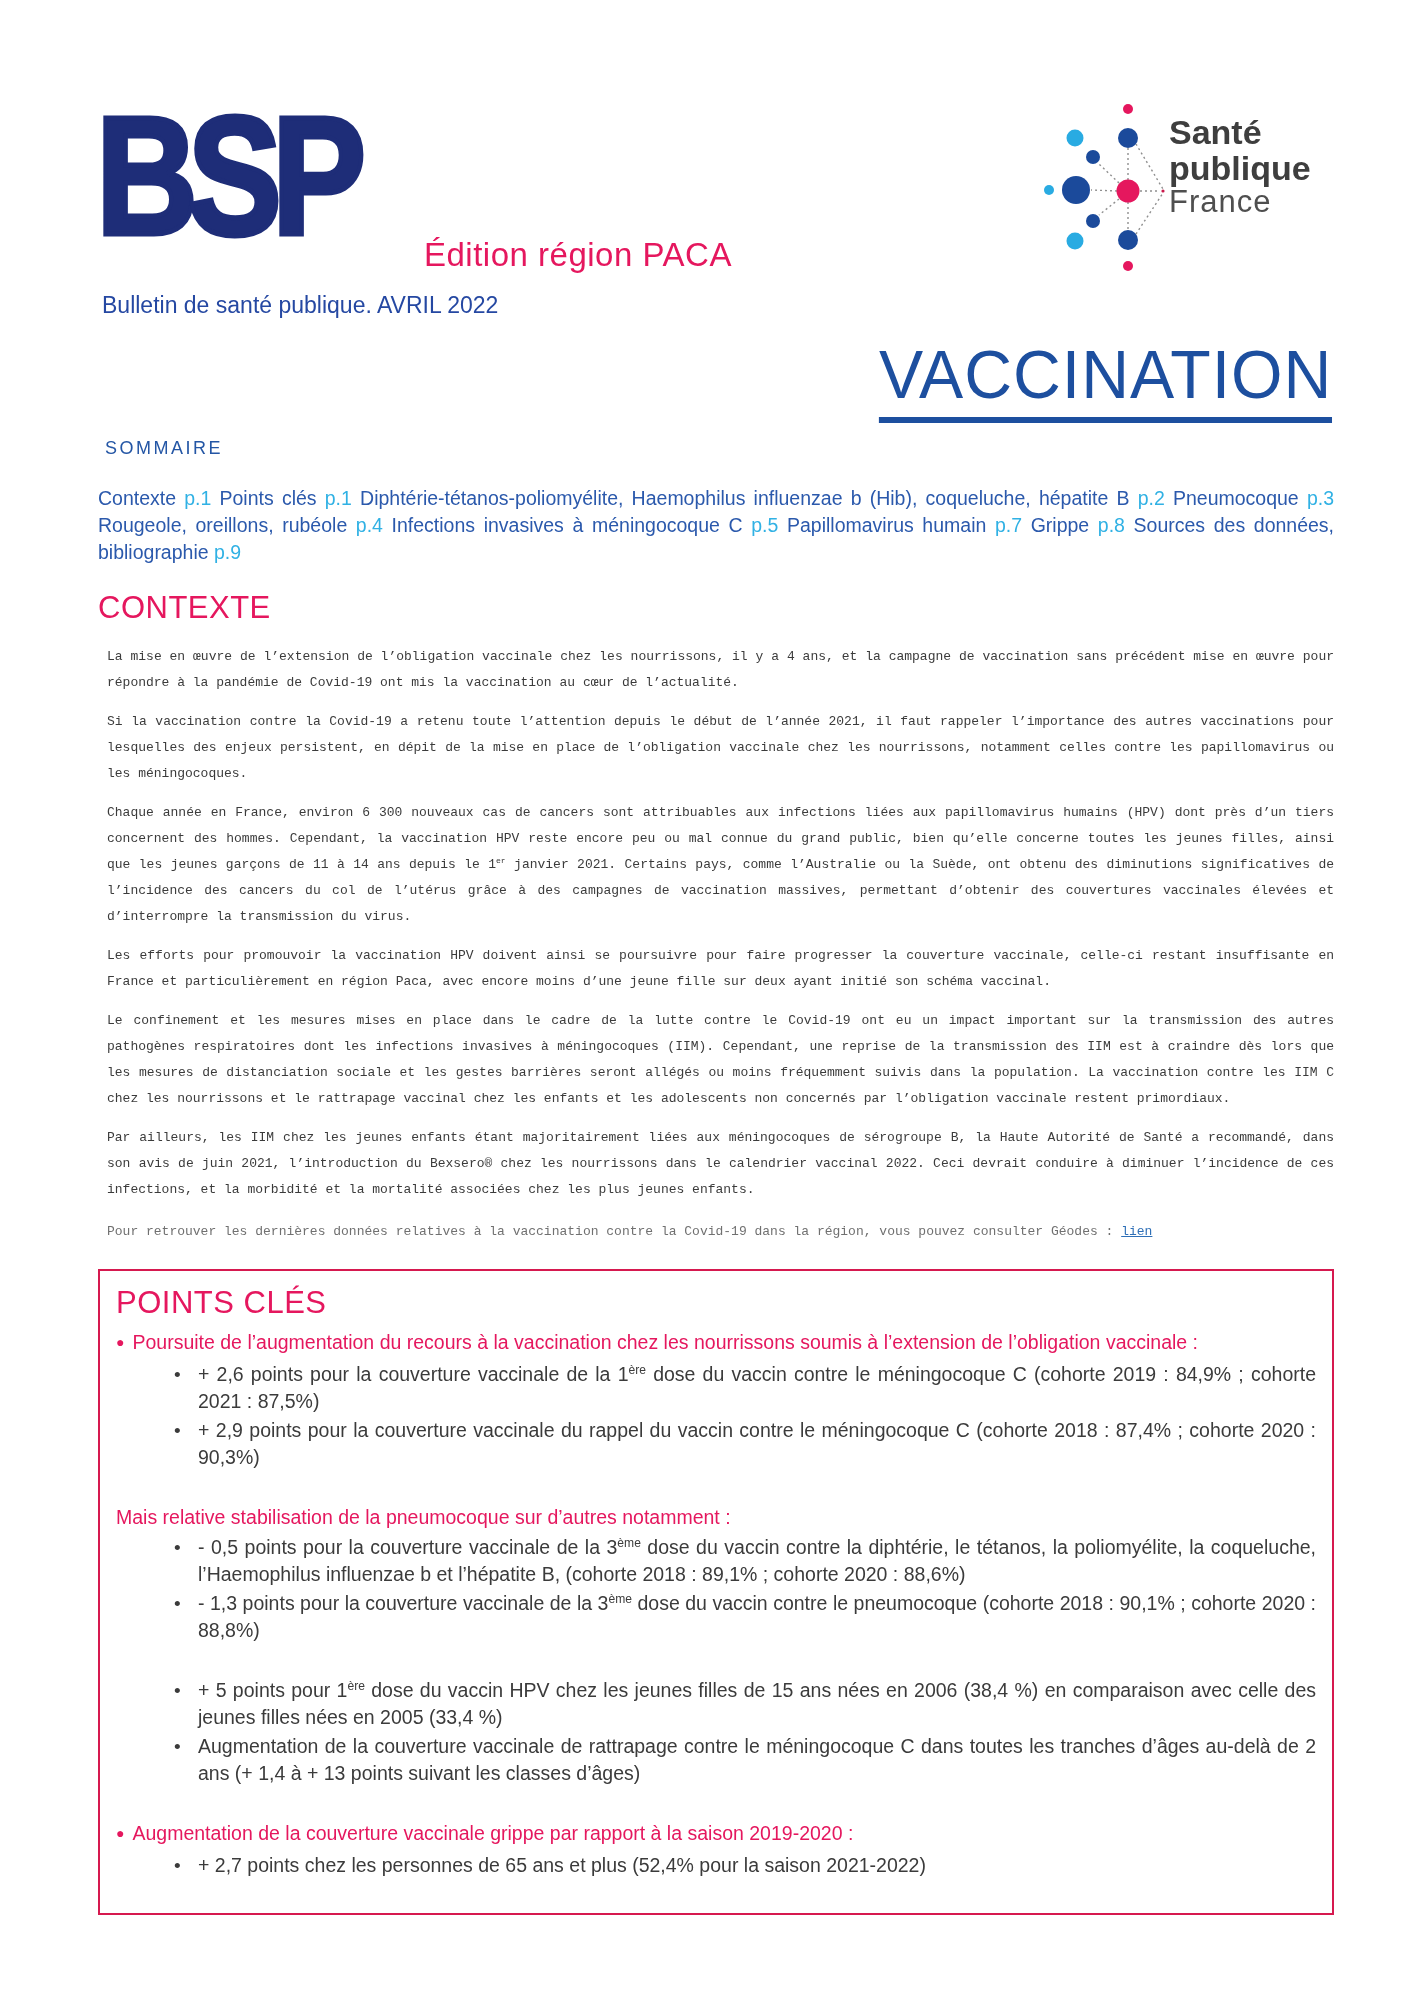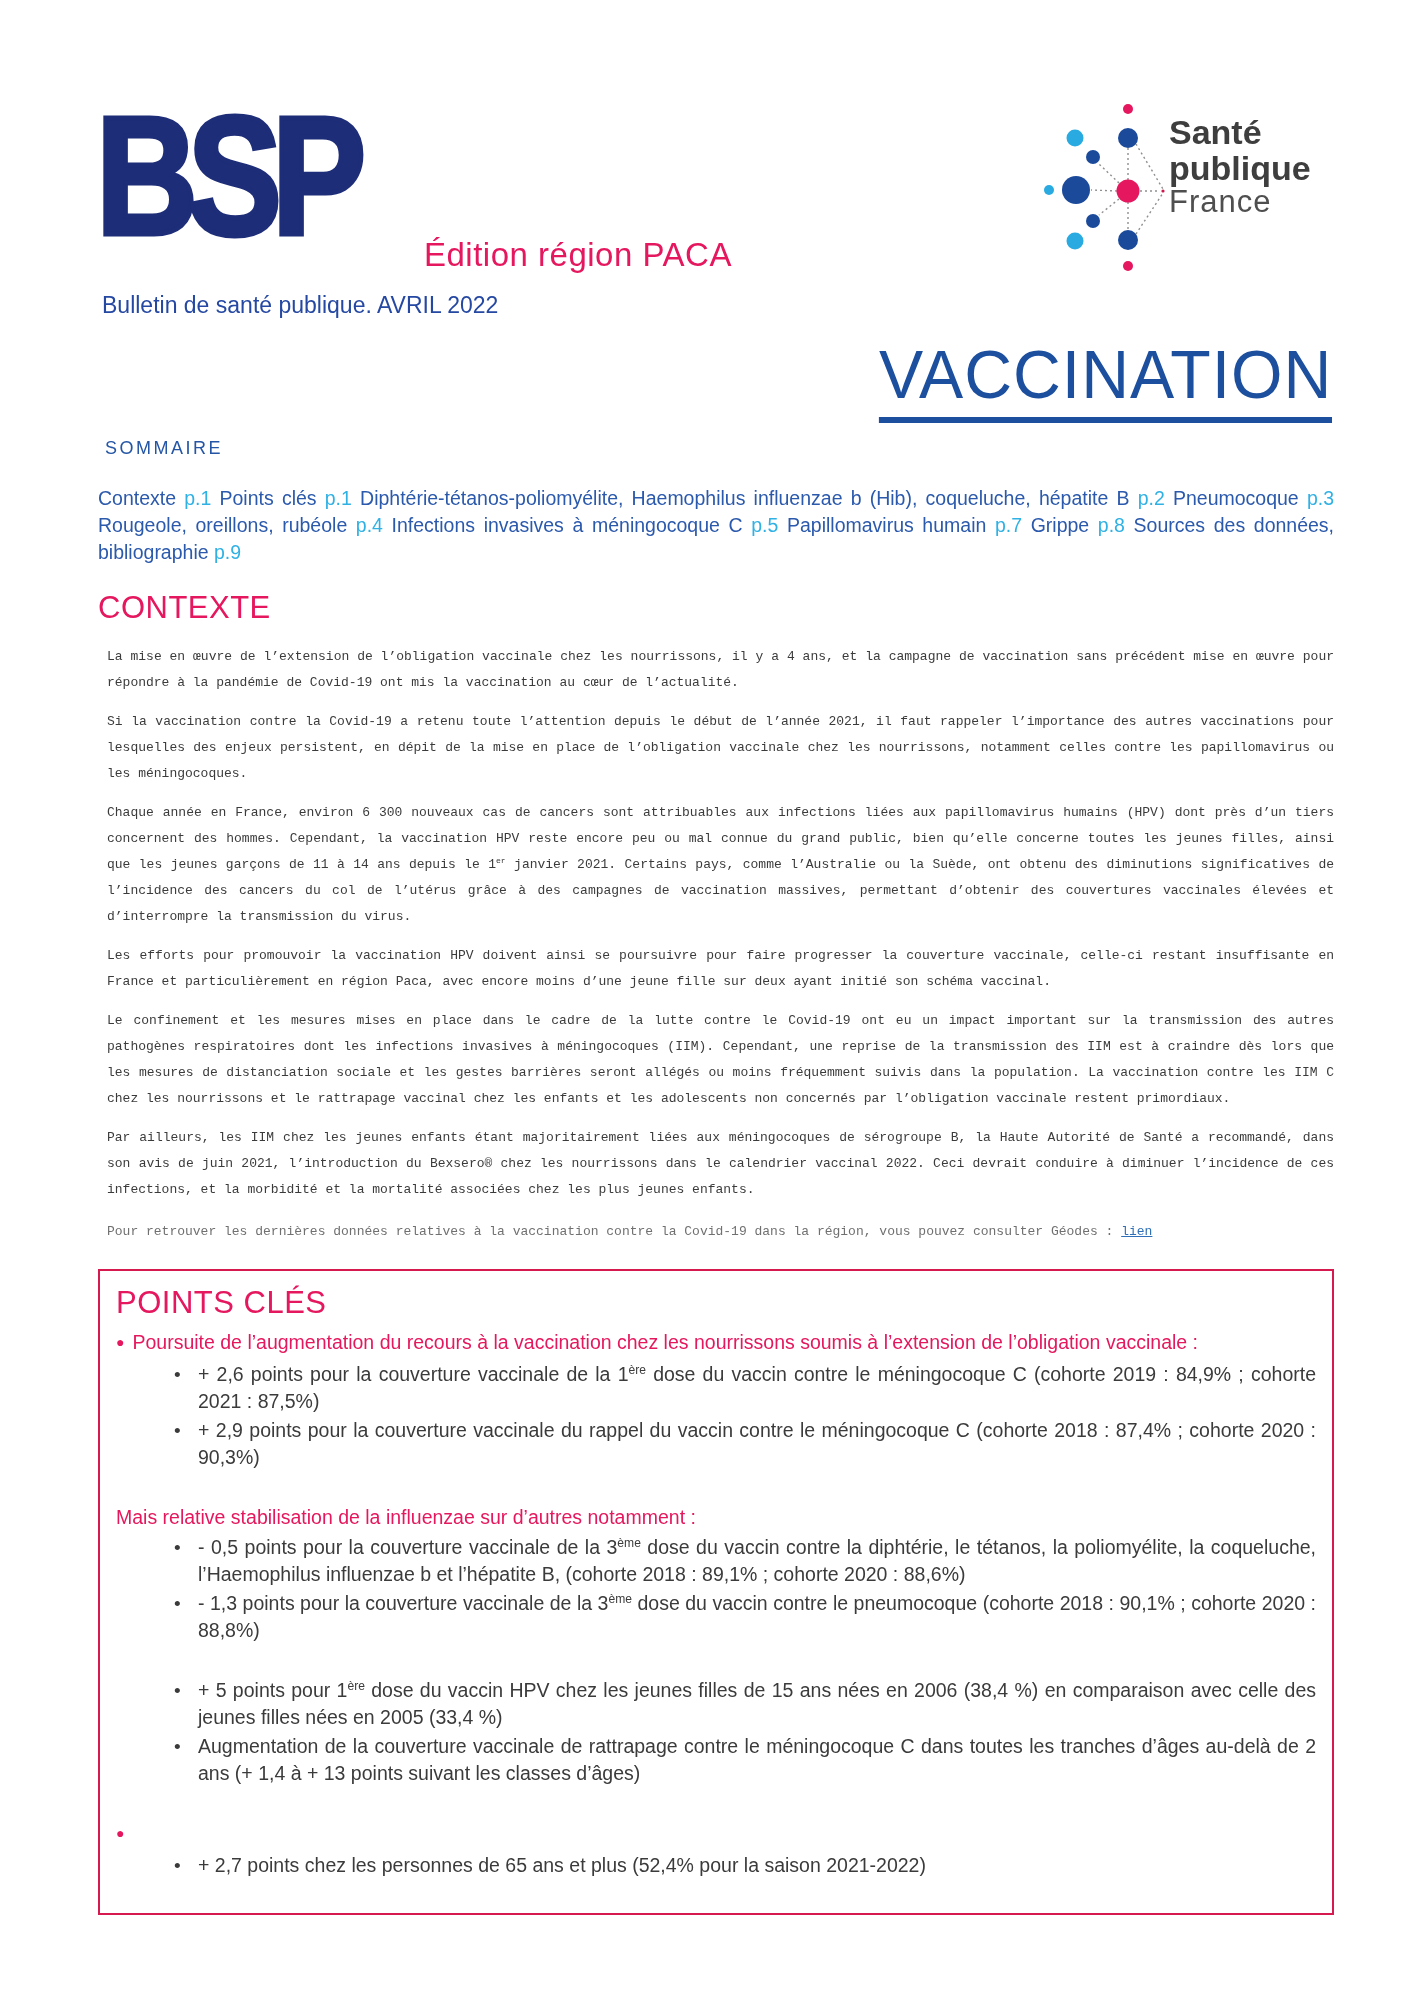--- a/index.html
+++ b/index.html
@@ -143,36 +143,36 @@
 
       <div class="group first">
         <p class="lead"><span class="dot"></span><span>Poursuite de </span><span class="seg-b">l’augmentation</span><span> du recours à la vaccination chez les nourrissons soumis à </span><span class="seg-b">l’extension</span><span> de </span><span class="seg-b">l’obligation</span><span> vaccinale :</span></p>
         <ul class="items">
           <li><span class="li-mark"></span><span>+ 2,6 points pour la couverture vaccinale de la 1</span><sup class="seg-sup">ère</sup><span> dose du vaccin contre le méningocoque C (cohorte 2019 : 84,9% ; cohorte 2021 : 87,5%)</span></li>
           <li><span class="li-mark"></span><span>+ 2,9 points pour la couverture vaccinale du rappel du vaccin contre le méningocoque C (cohorte 2018 : 87,4% ; cohorte 2020 : 90,3%)</span></li>
         </ul>
       </div>
 
       <div class="group">
-        <p class="lead"><span>Mais relative stabilisation de la influenzae sur </span><span class="seg-b">d’autres</span><span> notamment :</span></p>
+        <p class="lead"><span>Mais relative stabilisation de la pneumocoque sur </span><span class="seg-b">d’autres</span><span> notamment :</span></p>
         <ul class="items">
           <li><span class="li-mark"></span><span>- 0,5 points pour la couverture vaccinale de la 3</span><sup class="seg-sup">ème</sup><span> dose du vaccin contre la diphtérie, le tétanos, la poliomyélite, la coqueluche, l’Haemophilus influenzae b et l’hépatite B, (cohorte 2018 : 89,1% ; cohorte 2020 : 88,6%)</span></li>
           <li><span class="li-mark"></span><span>- 1,3 points pour la couverture vaccinale de la 3</span><sup class="seg-sup">ème</sup><span> dose du vaccin contre le pneumocoque (cohorte 2018 : 90,1% ; cohorte 2020 : 88,8%)</span></li>
         </ul>
       </div>
 
       <div class="group">
         <ul class="items">
           <li><span class="li-mark"></span><span>+ 5 points pour 1</span><sup class="seg-sup">ère</sup><span> dose du vaccin HPV chez les jeunes filles de 15 ans nées en 2006 (38,4 %) en comparaison avec celle des jeunes filles nées en 2005 (33,4 %)</span></li>
           <li><span class="li-mark"></span><span>Augmentation de la couverture vaccinale de rattrapage contre le méningocoque C dans toutes les tranches d’âges au-delà de 2 ans (+ 1,4 à + 13 points suivant les classes d’âges)</span></li>
         </ul>
       </div>
 
       <div class="group">
-        <p class="lead"><span class="dot"></span></p>
+        <p class="lead"><span class="dot"></span><span>Augmentation de la couverture vaccinale grippe par rapport à la saison 2019-2020 :</span></p>
         <ul class="items">
           <li><span class="li-mark"></span><span>+ 2,7 points chez les personnes de 65 ans et plus (52,4% pour la saison 2021-2022)</span></li>
         </ul>
       </div>
     </div>
 
   </div>
 </div>
 
 </body></html>

